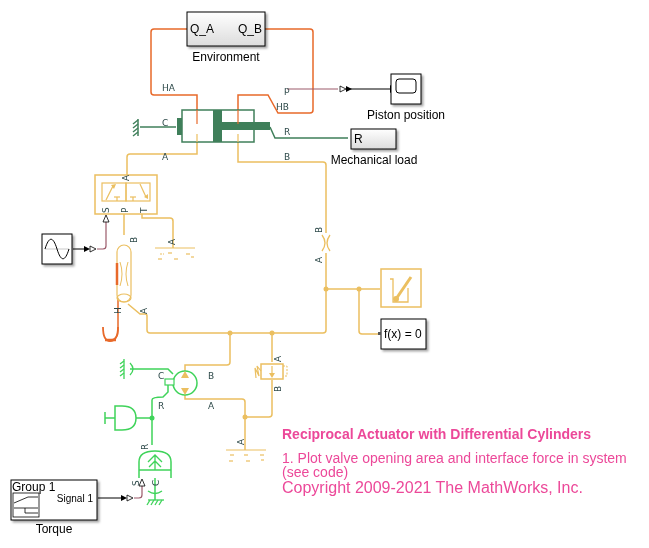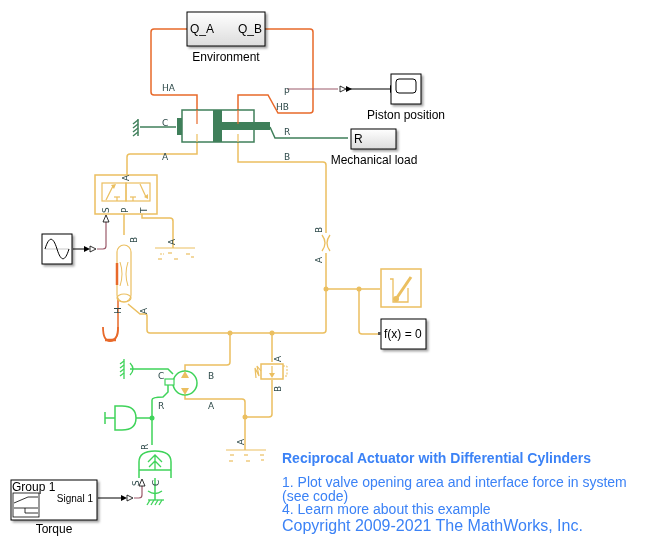--- a/index.html
+++ b/index.html
@@ -2,21 +2,21 @@
 <html><head>
 <meta charset="utf-8">
 <style>
   html, body { margin: 0; padding: 0; background: #ffffff; }
   body { width: 649px; height: 548px; position: relative; overflow: hidden;
          font-family: "Liberation Sans", sans-serif; }
   #canvas { position: absolute; left: 0; top: 0; width: 649px; height: 548px; }
   .port-label { font-family: "DejaVu Sans", sans-serif; font-size: 9px; fill: #2e4a4a; }
   .block-label { font-family: "Liberation Sans", sans-serif; font-size: 12px; fill: #000; }
   .block-inner { font-family: "Liberation Sans", sans-serif; font-size: 12px; fill: #000; }
-  .annot { position: absolute; left: 282px; top: 450px; color: #3b82f6; }
+  .annot { position: absolute; left: 282px; top: 426px; color: #ec4899; }
   .annot-title { font-family: "Liberation Sans", sans-serif; font-weight: bold; font-size: 14px; margin: 0 0 10px 0; }
   .annot-item { font-family: "Liberation Sans", sans-serif; font-size: 14px; line-height: 13.5px; cursor: pointer; }
   .annot-copy { font-family: Liberation Sans, sans-serif; font-size: 16px; }
 </style>
 </head>
 <body>
 
 <svg id="canvas" width="649" height="548" viewBox="0 0 649 548">
   <defs>
     <linearGradient id="blkgrad" x1="0" y1="0" x2="0" y2="1">
@@ -274,15 +274,14 @@
     <rect x="13" y="493" width="26" height="24" fill="#fff" stroke="#000" stroke-width="0.8"></rect>
     <path d="M14,503 L28,497 H38 M14,508 H38 M14,508 V508 M25,508 V513 H38" fill="none" stroke="#000" stroke-width="0.8"></path>
     <text x="93" y="502" text-anchor="end" font-size="10" font-family="Liberation Sans, sans-serif" fill="#000">Signal 1</text>
     <text x="54" y="533" class="block-label" text-anchor="middle">Torque</text>
   </g>
 </svg>
 
 <div class="annot">
   <div class="annot-title">Reciprocal Actuator with Differential Cylinders</div>
   <div class="annot-item">1. Plot valve opening area and interface force in system (see code)</div>
-  <div class="annot-item">4. Learn more about this example</div>
   <div class="annot-copy">Copyright 2009-2021 The MathWorks, Inc.</div>
 </div>
 
 </body></html>

